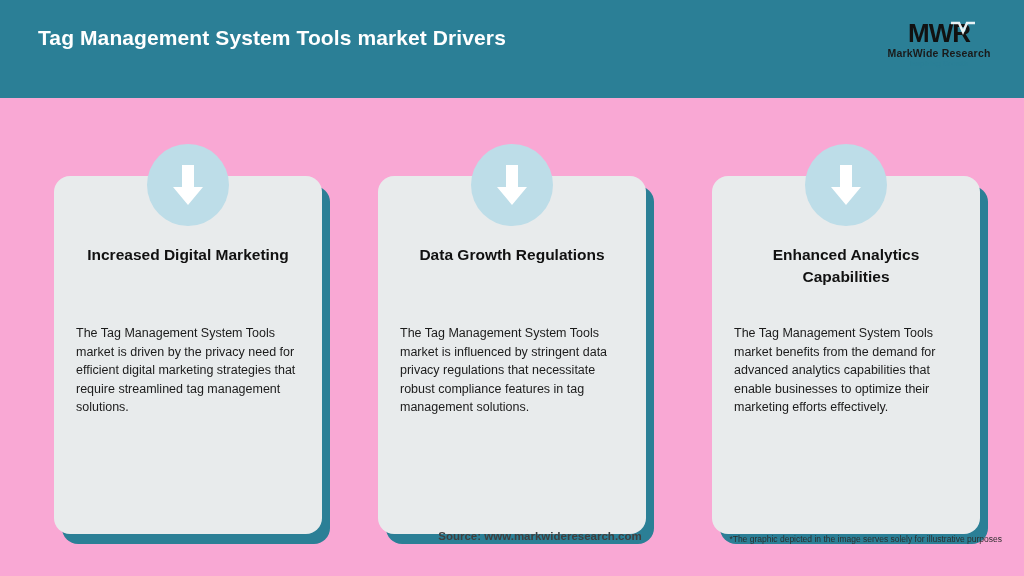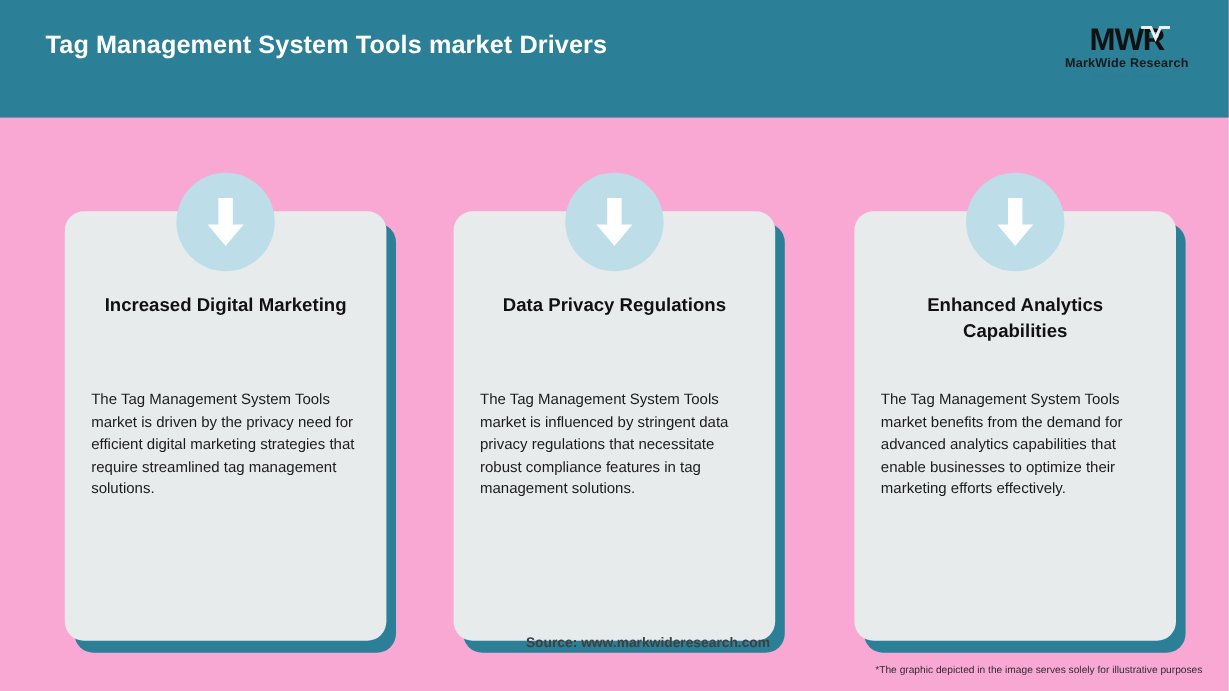--- a/index.html
+++ b/index.html
@@ -149,21 +149,21 @@
     width: 1024px;
     text-align: center;
     font-size: 11.5px;
     font-weight: bold;
     color: #3f3f3f;
     margin-left: 28px;
   }
   .disclaimer {
     position: absolute;
     right: 22px;
-    top: 553px;
+    top: 534px;
     font-size: 8.5px;
     color: #2d2d2d;
   }
 </style>
 </head>
 <body>
 
 <div class="slide">
 
   <div class="header">
@@ -189,21 +189,21 @@
       <div class="icon-circle">
         <svg class="arrow-down" viewBox="0 0 34 44">
           <path d="M11 2 L23 2 L23 24 L32 24 L17 42 L2 24 L11 24 Z" fill="#ffffff"></path>
         </svg>
       </div>
     </div>
 
     <div class="card card-2">
       <div class="card-shadow"></div>
       <div class="card-body">
-        <div class="card-title">Data Privacy Regulations</div>
+        <div class="card-title">Data Growth Regulations</div>
         <div class="card-text">The Tag Management System Tools market is influenced by stringent data privacy regulations that necessitate robust compliance features in tag management solutions.</div>
       </div>
       <div class="icon-circle">
         <svg class="arrow-down" viewBox="0 0 34 44">
           <path d="M11 2 L23 2 L23 24 L32 24 L17 42 L2 24 L11 24 Z" fill="#ffffff"></path>
         </svg>
       </div>
     </div>
 
     <div class="card card-3">

